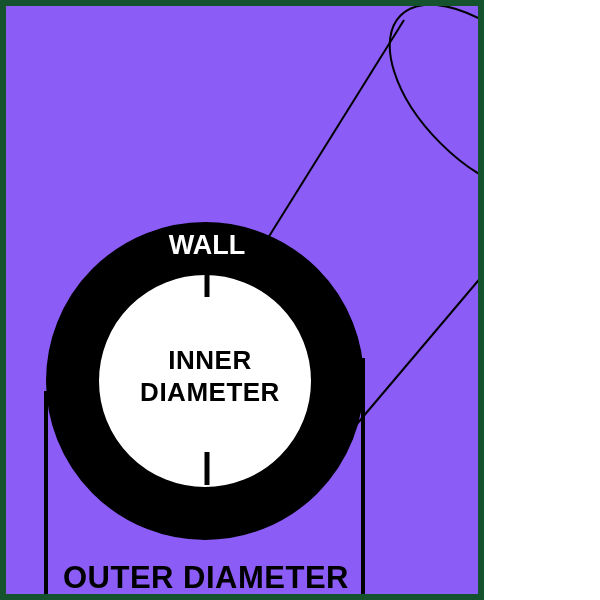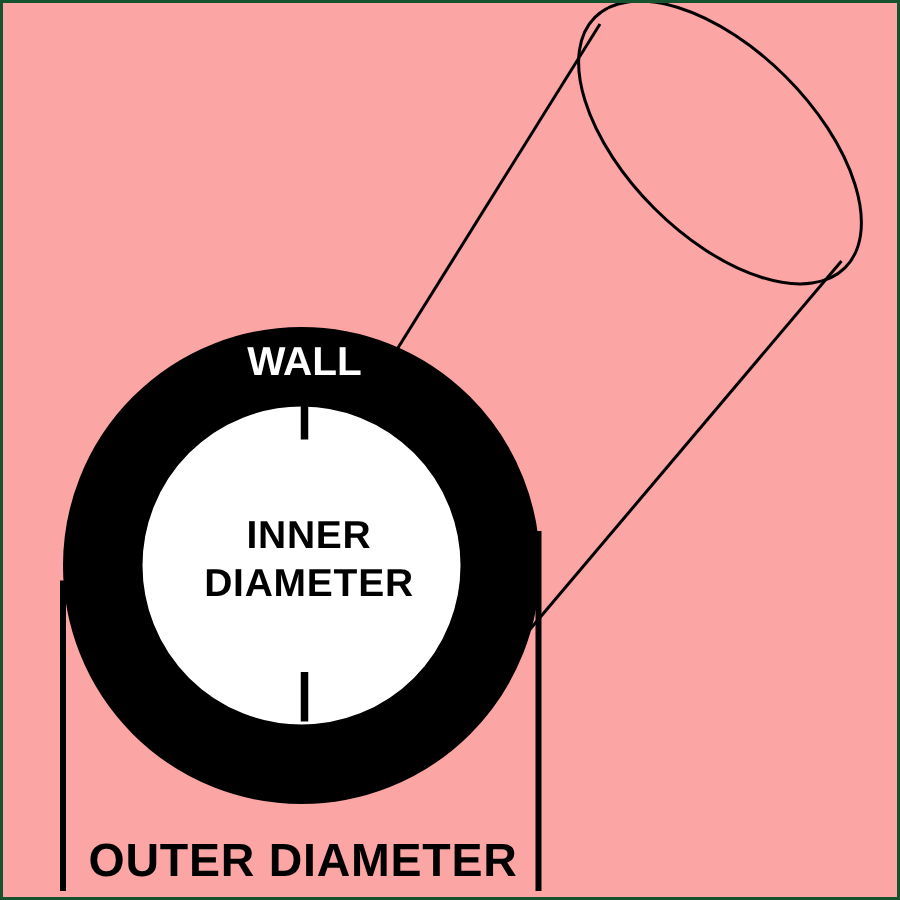--- a/index.html
+++ b/index.html
@@ -2,24 +2,24 @@
 <html><head>
 <meta charset="utf-8">
 <style>
   html, body {
     margin: 0;
     padding: 0;
     background: #ffffff;
   }
   .canvas-wrap {
     position: relative;
-    width: 600px;
+    width: 484px;
     height: 600px;
-    background: #fca5a5;
-    border: 2px solid #14532d;
+    background: #8b5cf6;
+    border: 6px solid #14532d;
     box-sizing: border-box;
     overflow: hidden;
   }
   svg {
     display: block;
   }
   text.label {
     font-family: "Liberation Sans", sans-serif;
     font-weight: bold;
   }

